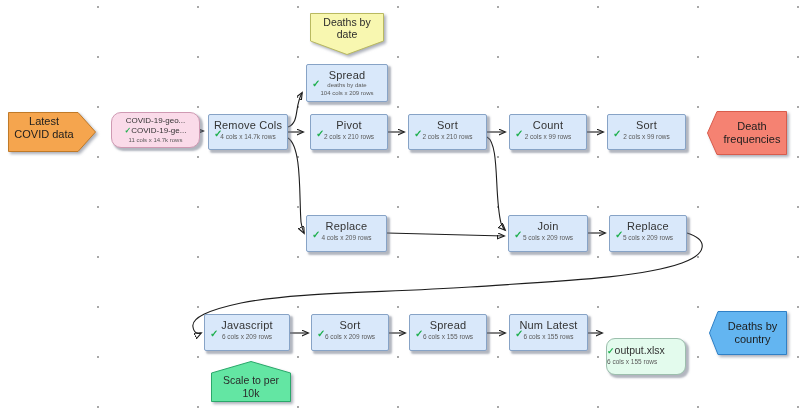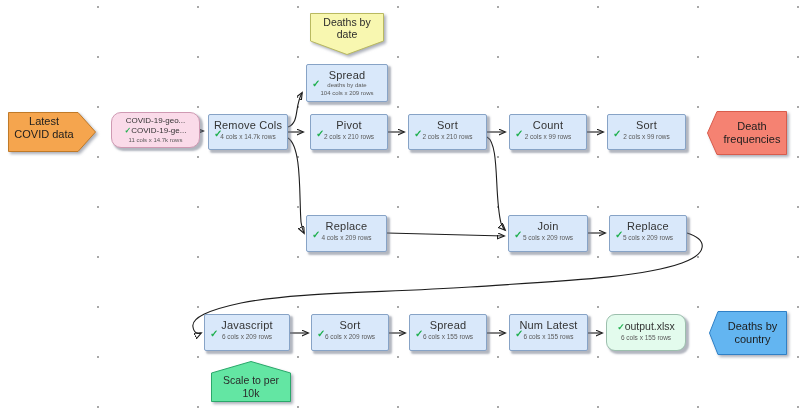--- a/index.html
+++ b/index.html
@@ -26,21 +26,21 @@
     position:absolute;background:#fadbe9;border:1px solid #cf9ab3;border-radius:10px;
     box-shadow:2.5px 2.5px 2px rgba(115,122,138,.55);text-align:center;box-sizing:border-box;
     padding-top:3px;
   }
   .fnode .ft{font-size:8px;color:#333;line-height:1.2;}
   .fnode .s{font-size:6px;color:#5a5a5a;margin-top:2px;}
   .fnode .icheck{font-size:8px;}
 
   .onode{
     position:absolute;background:#e3fbed;border:1px solid #9cbfad;border-radius:9px;
-    box-shadow:2.5px 2.5px 2px rgba(115,122,138,.55);text-align:center;box-sizing:border-box;
+    box-shadow:2.5px 2.5px 2px rgba(115,122,138,.55);box-sizing:border-box;margin-top:24px;
   }
   .onode .t{font-size:10.5px;color:#333;padding-top:5px;}
   .onode .s{font-size:6.5px;color:#5a5a5a;margin-top:2px;}
   .onode .icheck{font-size:9px;}
 
   .shape{position:absolute;filter:drop-shadow(2px 2px 1.5px rgba(115,122,138,.6));}
   .shape svg{position:absolute;left:0;top:0;display:block;}
   .shape .lbl{
     position:absolute;left:0;top:0;right:0;bottom:0;display:flex;align-items:center;justify-content:center;
     font-size:11px;color:#1d1d1d;text-align:center;line-height:1.18;

